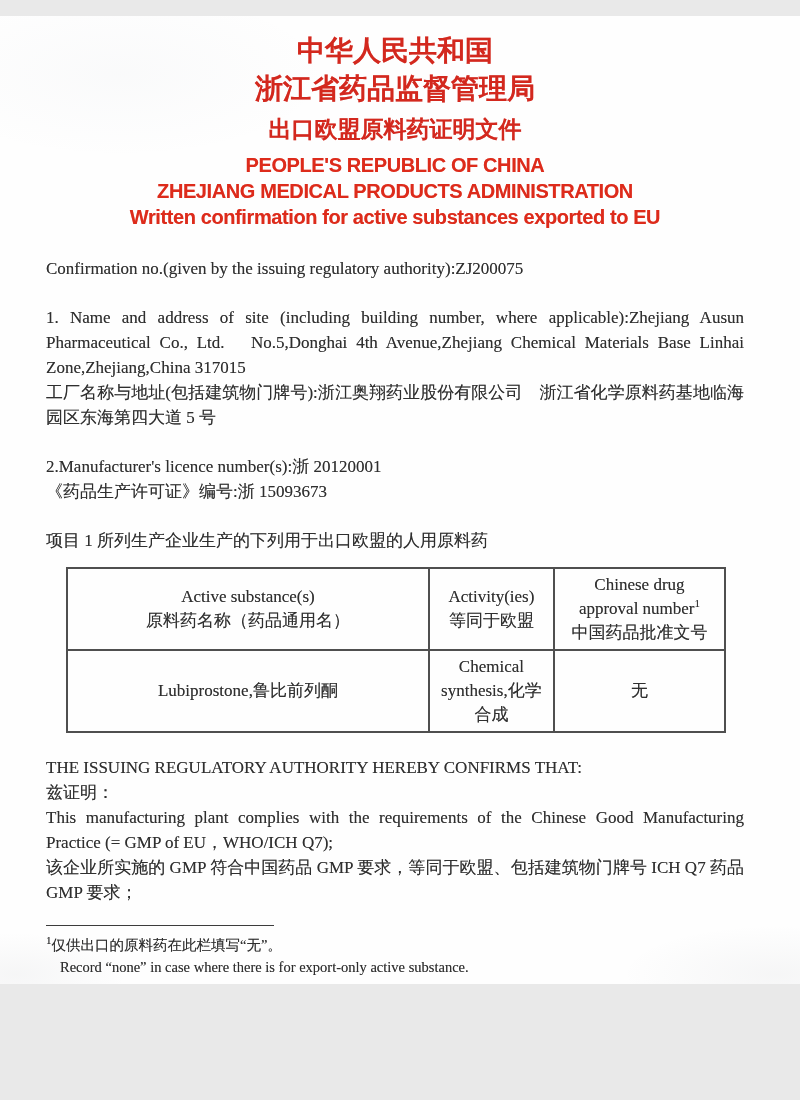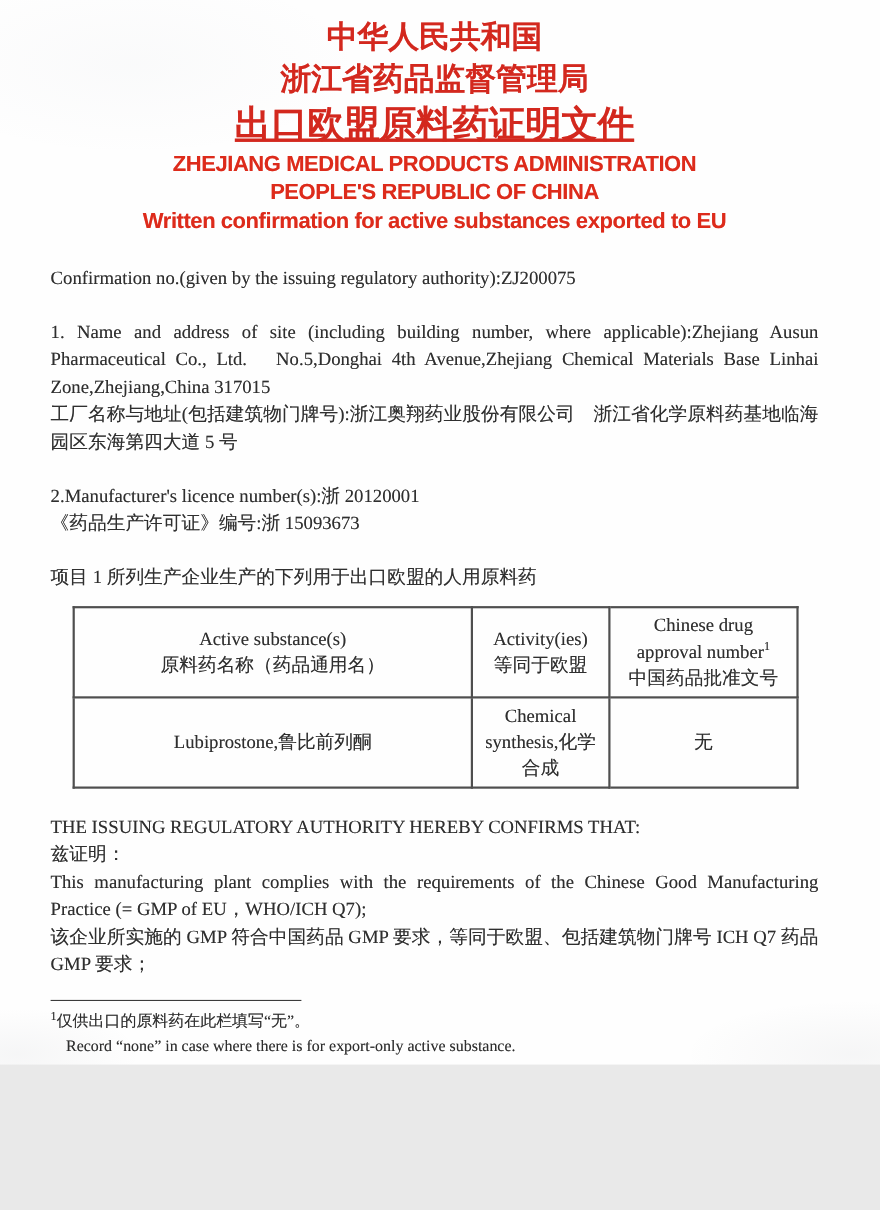--- a/index.html
+++ b/index.html
@@ -1,35 +1,35 @@
 <!DOCTYPE html>
 <html style="--title-red: #d3281e; --heading-red: #dd2b1b; --ink: #2f2f2f; --line: #4f4f4f;"><head>
 <meta charset="utf-8">
 <style>
   html,body{margin:0;padding:0;background:#e9e9e9;}
   .page{
     position:relative;
     width:800px;height:968px;
-    margin:0 auto;
+    margin:16px auto;
     box-sizing:border-box;
     padding:14px 56px 0 46px;
     background:
       radial-gradient(ellipse 220px 70px at 97% 99%, rgba(90,95,105,0.05), transparent 70%),
       radial-gradient(ellipse 160px 60px at 2% 99%, rgba(90,95,105,0.05), transparent 70%),
       radial-gradient(ellipse 300px 120px at 15% 6%, rgba(120,130,150,0.03), transparent 70%),
       #fefefe;
     font-family:"Liberation Serif", serif;
     color:var(--ink,#2f2f2f);
     overflow:hidden;
   }
   .hdr{text-align:center;margin-top:2px;}
   .t-cn{font-weight:bold;color:var(--title-red,#d3281e);
         text-shadow:0 0 0.6px rgba(211,40,30,0.45);}
   .t-cn1,.t-cn2{font-size:28px;line-height:38px;}
-  .t-cn3{font-size:33px;line-height:44px;text-decoration:underline;}
+  .t-cn3{font-size:23px;line-height:44px;}
   .t-en{font-family:"Liberation Sans", sans-serif;font-weight:bold;
         color:var(--heading-red,#dd2b1b);font-size:20px;line-height:26px;
         letter-spacing:-0.4px;text-shadow:0 0 0.5px rgba(221,43,27,0.45);}
   .body-txt{font-size:17px;line-height:25px;text-shadow:0 0 0.5px rgba(47,47,47,0.5);}
   .just{text-align:justify;}
   .just-all{text-align:justify;text-align-last:justify;}
   .blk{margin-top:24px;}
   .italic{}
   table.subst{
     border-collapse:collapse;
@@ -51,22 +51,22 @@
 </style>
 </head>
 <body>
 
 <div class="page">
 
   <div class="hdr">
     <div class="t-cn t-cn1">中华人民共和国</div>
     <div class="t-cn t-cn2">浙江省药品监督管理局</div>
     <div class="t-cn t-cn3">出口欧盟原料药证明文件</div>
+    <div class="t-en">PEOPLE'S REPUBLIC OF CHINA</div>
     <div class="t-en">ZHEJIANG MEDICAL PRODUCTS ADMINISTRATION</div>
-    <div class="t-en">PEOPLE'S REPUBLIC OF CHINA</div>
     <div class="t-en">Written confirmation for active substances exported to EU</div>
   </div>
 
   <div class="body-txt" style="margin-top:26px;">
     <div><span>Confirmation no.</span><span class="italic">(given by the issuing regulatory authority):ZJ200075</span></div>
   </div>
 
   <div class="body-txt blk">
     <div class="just">1. Name and address of site (including building number, where applicable):Zhejiang Ausun Pharmaceutical Co., Ltd.&nbsp;&nbsp;&nbsp;No.5,Donghai 4th Avenue,Zhejiang Chemical Materials Base Linhai Zone,Zhejiang,China 317015</div>
     <div class="just">工厂名称与地址(包括建筑物门牌号):浙江奥翔药业股份有限公司　浙江省化学原料药基地临海园区东海第四大道 5 号</div>

